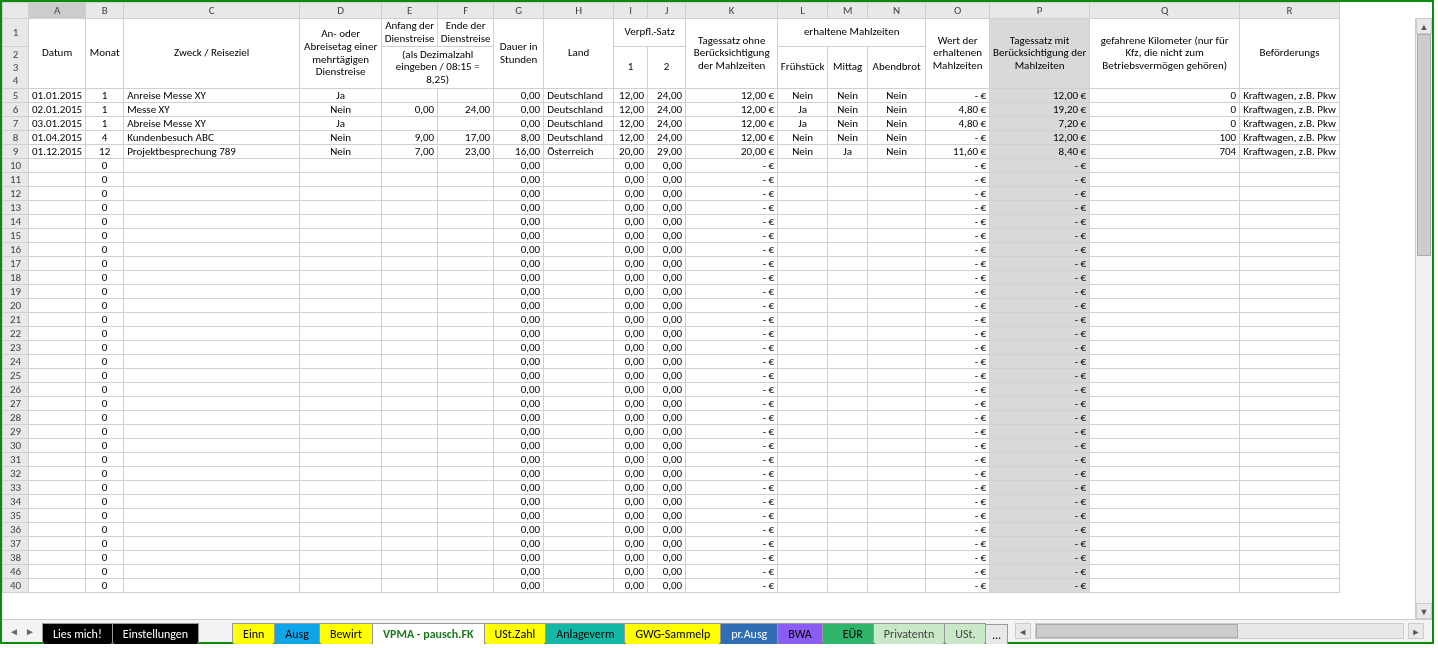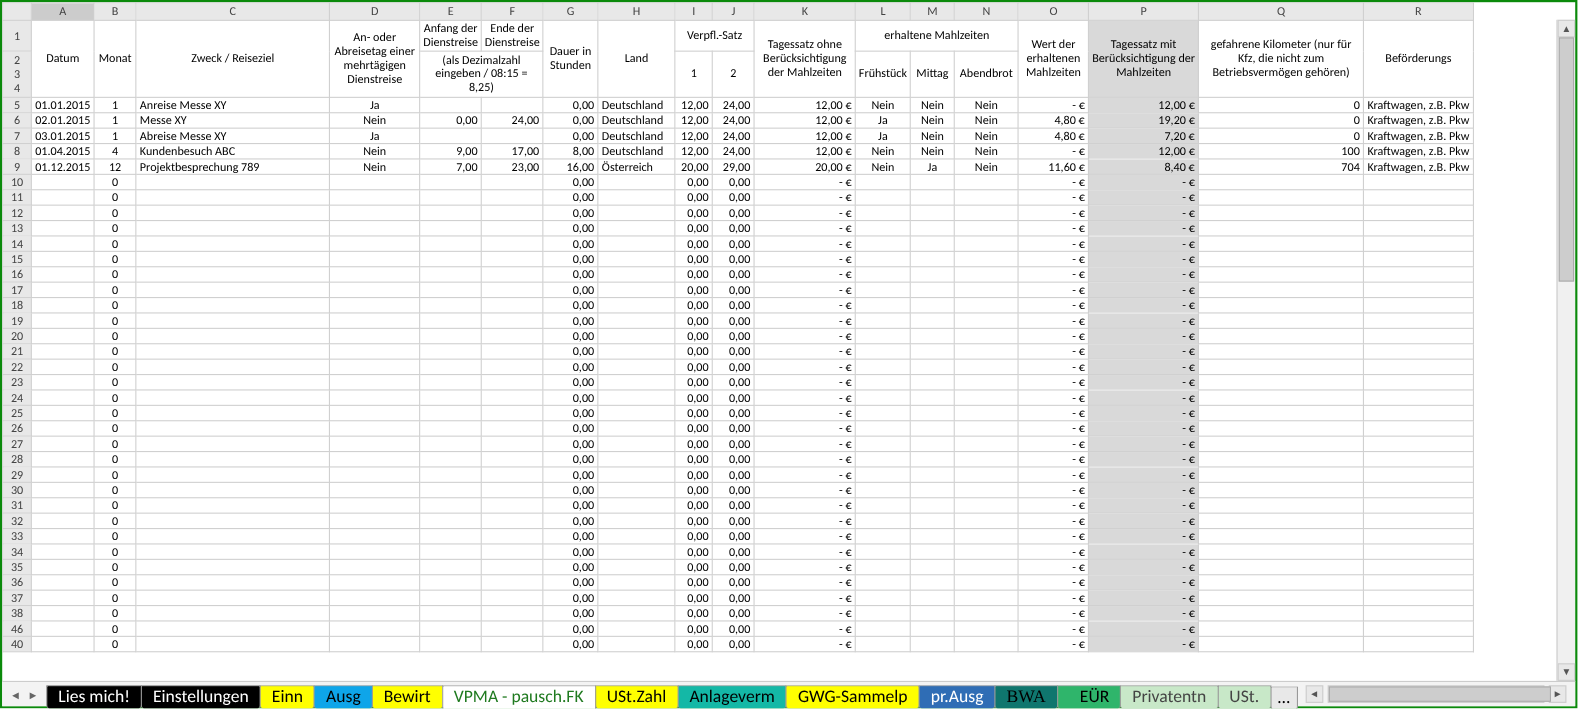--- a/index.html
+++ b/index.html
@@ -12,21 +12,21 @@
 .hdr-cell{text-align:center;vertical-align:middle;height:auto;line-height:1.15;white-space:normal;font-size:11px;padding:1px 2px}
 .data td{height:13px}
 .c-center{text-align:center}
 .c-right{text-align:right}
 .c-left{text-align:left}
 .shade{background:#d9d9d9}
 .sheet-bar{display:flex;align-items:center;height:22px;border-top:1px solid #ccc;background:#f3f3f3}
 .nav-btns{display:flex;gap:0;padding:0 4px}
 .nav-btns span{width:16px;height:16px;display:flex;align-items:center;justify-content:center;color:#666;font-size:10px;cursor:pointer}
 .tabs{display:flex;height:22px}
-.tab{padding:0 10px;height:20px;line-height:20px;border:1px solid #999;border-bottom:none;margin-right:-1px;font-size:16px;cursor:pointer;border-radius:0 0 3px 3px;position:relative;top:3px}
+.tab{padding:0 10px;height:20px;line-height:20px;border:1px solid #999;border-bottom:none;margin-right:-1px;font-size:12px;cursor:pointer;border-radius:0 0 3px 3px;position:relative;top:3px}
 .tab.more{padding:0 6px;background:#e8e8e8}
 .hscroll{flex:1;display:flex;align-items:center;padding:0 8px}
 .hscroll-track{flex:1;height:14px;background:#e8e8e8;border:1px solid #ccc;position:relative;margin:0 4px}
 .hscroll-thumb{position:absolute;left:0;top:0;height:12px;width:200px;background:#cdcdcd;border:1px solid #aaa}
 .hscroll-arrow{width:14px;height:14px;background:#e8e8e8;border:1px solid #ccc;display:flex;align-items:center;justify-content:center;font-size:9px;color:#555}
 .vscroll{position:absolute;right:0;top:16px;bottom:0;width:16px;background:#f0f0f0;border-left:1px solid #ccc}
 .vscroll .arrow{height:14px;background:#e8e8e8;border:1px solid #ccc;display:flex;align-items:center;justify-content:center;font-size:9px;color:#555}
 .vscroll .thumb{position:absolute;top:16px;height:220px;left:1px;right:1px;background:#cdcdcd;border:1px solid #aaa}
 .colhdr th.sel{background:#ccc}
 </style>
@@ -874,29 +874,29 @@
     </div>
   </div>
   <div class="sheet-bar">
     <div class="nav-btns">
       <span>◄</span>
       <span>►</span>
     </div>
     <div class="tabs" id="tabs">
         <div class="tab" style="background: rgb(0, 0, 0); color: rgb(255, 255, 255);">Lies mich!</div>
         <div class="tab" style="background: rgb(0, 0, 0); color: rgb(255, 255, 255); text-align: center;">Einstellungen</div>
-        <div class="tab" style="background: rgb(255, 255, 0); color: rgb(0, 0, 0);">Einn</div>
+        <div class="tab" style="background: rgb(255, 255, 0); color: rgb(0, 0, 0); margin-left: 34px;">Einn</div>
         <div class="tab" style="background: #0ea5e9; color: rgb(0, 0, 0);">Ausg</div>
         <div class="tab" style="background: rgb(255, 255, 0); color: rgb(0, 0, 0);">Bewirt</div>
-        <div class="tab" style="background: rgb(255, 255, 255); color: rgb(31, 122, 31); font-weight: normal; border-bottom: 2px solid rgb(255, 255, 255);">VPMA - pausch.FK</div>
+        <div class="tab" style="background: rgb(255, 255, 255); color: rgb(31, 122, 31); font-weight: bold; border-bottom: 2px solid rgb(255, 255, 255);">VPMA - pausch.FK</div>
         <div class="tab" style="background: rgb(255, 255, 0); color: rgb(0, 0, 0);">USt.Zahl</div>
         <div class="tab" style="background: #14b8a6; color: rgb(0, 0, 0);">Anlageverm</div>
         <div class="tab" style="background: rgb(255, 255, 0); color: rgb(0, 0, 0);">GWG-Sammelp</div>
         <div class="tab" style="background: rgb(47, 109, 181); color: rgb(255, 255, 255);">pr.Ausg</div>
-        <div class="tab" style="background: #0f766e; color: rgb(0, 0, 0); font-family: Liberation Serif, serif;">BWA</div>
+        <div class="tab" style="background: #8b5cf6; color: rgb(0, 0, 0);">BWA</div>
         <div class="tab" style="background: rgb(47, 181, 107); color: rgb(0, 0, 0); padding-left: 20px;">EÜR</div>
         <div class="tab" style="background: rgb(200, 232, 200); color: rgb(68, 68, 68);">Privatentn</div>
         <div class="tab" style="background: rgb(200, 232, 200); color: rgb(68, 68, 68);">USt.</div>
       </div>
     <div class="tab more">…</div>
     <div class="hscroll">
       <div class="hscroll-arrow">◄</div>
       <div class="hscroll-track">
         <div class="hscroll-thumb"></div>
       </div>

